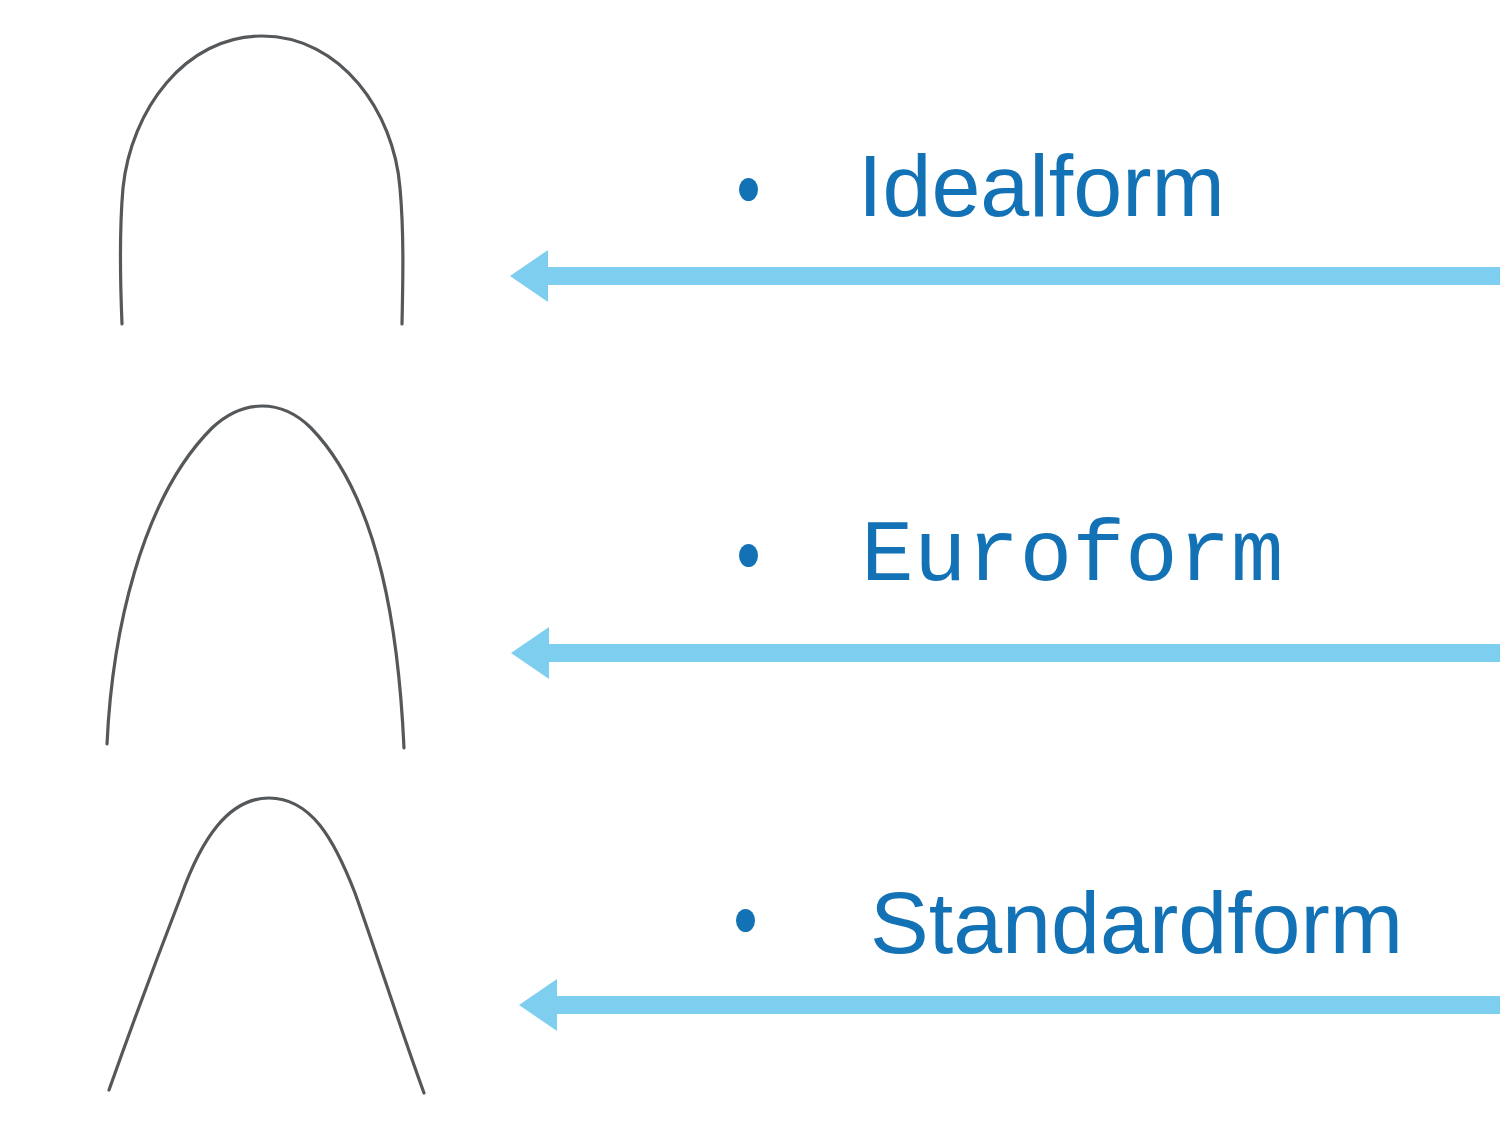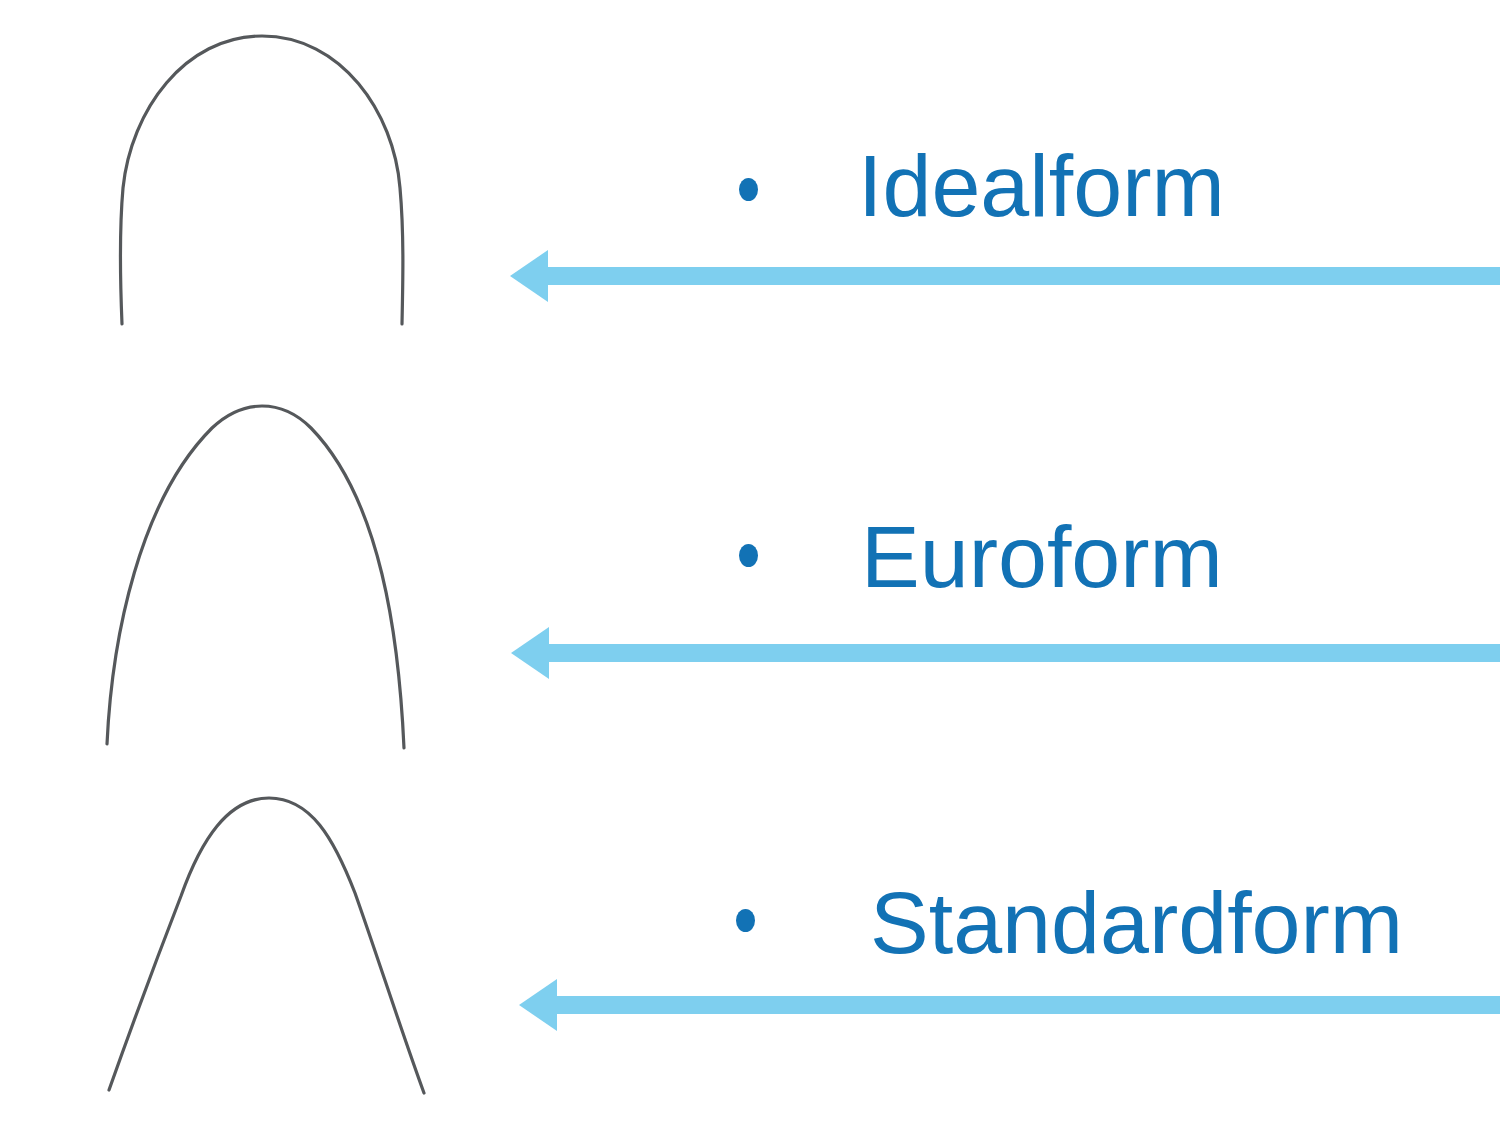--- a/index.html
+++ b/index.html
@@ -43,21 +43,21 @@
 
   .label {
     position: absolute;
     font-size: 88px;
     line-height: 1;
     color: var(--label-blue);
     white-space: nowrap;
     letter-spacing: 0px;
   }
   .label-1 { left: 858px; top: 142px; }
-  .label-2 { left: 861px; top: 513px; }
+  .label-2 { left: 861px; top: 513px; font-family: Liberation Mono, monospace; }
   .label-3 { left: 822px; top: 879px; margin-left: 48px; }
 
   .arrow {
     position: absolute;
     display: flex;
     align-items: center;
     height: 52px;
   }
   .arrow-head {
     width: 0;

